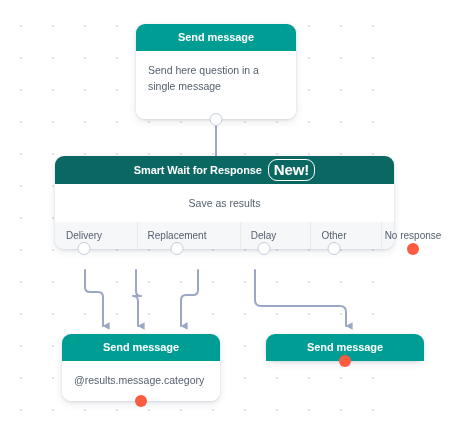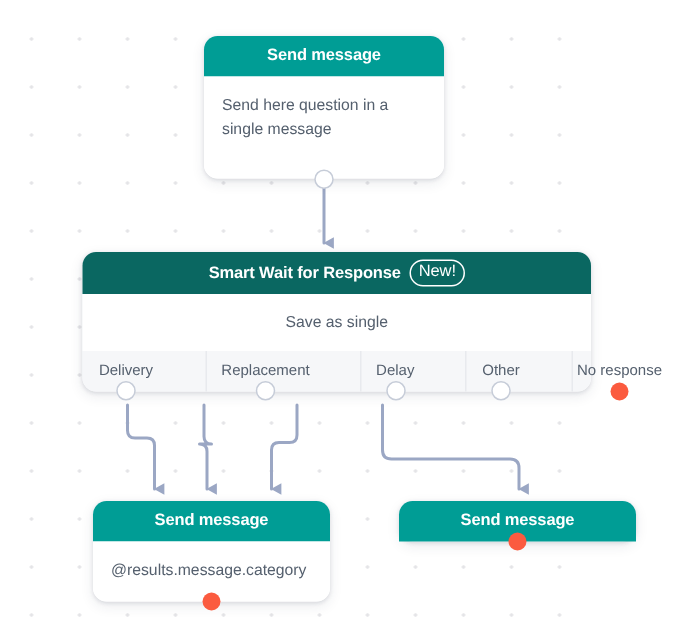--- a/index.html
+++ b/index.html
@@ -97,42 +97,42 @@
     box-sizing: border-box;
     left: 50%;
     transform: translateX(-50%);
     bottom: -6.5px;
   }
 
   
   .smartwait {
     position: absolute;
     left: 55px;
-    top: 168px;
+    top: 156px;
     width: 339px;
   }
   .smartwait .sw-header {
     background: #0A6761;
     color: #ffffff;
     font-size: 11px;
     font-weight: bold;
     height: 28px;
     border-radius: 9px 9px 0 0;
     display: flex;
     align-items: center;
     justify-content: center;
     gap: 6px;
     letter-spacing: -0.1px;
   }
   .badge-new {
     display: inline-block;
     border: 1.2px solid #ffffff;
     border-radius: 9px;
-    font-size: 11px;
-    font-weight: normal;
+    font-size: 15px;
+    font-weight: bold;
     line-height: 1;
     padding: 2.5px 5px 3px 5px;
     color: #ffffff;
     letter-spacing: -0.1px;
   }
   .sw-sub {
     background: #ffffff;
     color: #55606e;
     font-size: 10.5px;
     text-align: center;
@@ -208,21 +208,21 @@
     <div class="node-header">Send message</div>
     <div class="node-body">Send here question in a single message</div>
     <div class="out-port-hollow"></div>
   </div>
 
   <div class="node smartwait">
     <div class="sw-header">
       <span>Smart Wait for Response</span>
       <span class="badge-new">New!</span>
     </div>
-    <div class="sw-sub">Save as single</div>
+    <div class="sw-sub">Save as results</div>
     <div class="sw-ports" id="sw-ports">
         <div class="sw-port" style="width: 58px;"><span>Delivery</span><div class="port-dot hollow"></div></div>
         <div class="sw-port" style="width: 78px;"><span>Replacement</span><div class="port-dot hollow"></div></div>
         <div class="sw-port" style="width: 45px;"><span>Delay</span><div class="port-dot hollow"></div></div>
         <div class="sw-port" style="width: 46px;"><span>Other</span><div class="port-dot hollow"></div></div>
         <div class="sw-port" style="width: 62px;"><span>No response</span><div class="port-dot filled"></div></div>
         <div class="sw-port" style="width: 50px;"><span>Failure</span><div class="port-dot filled"></div></div>
       </div>
   </div>
 

